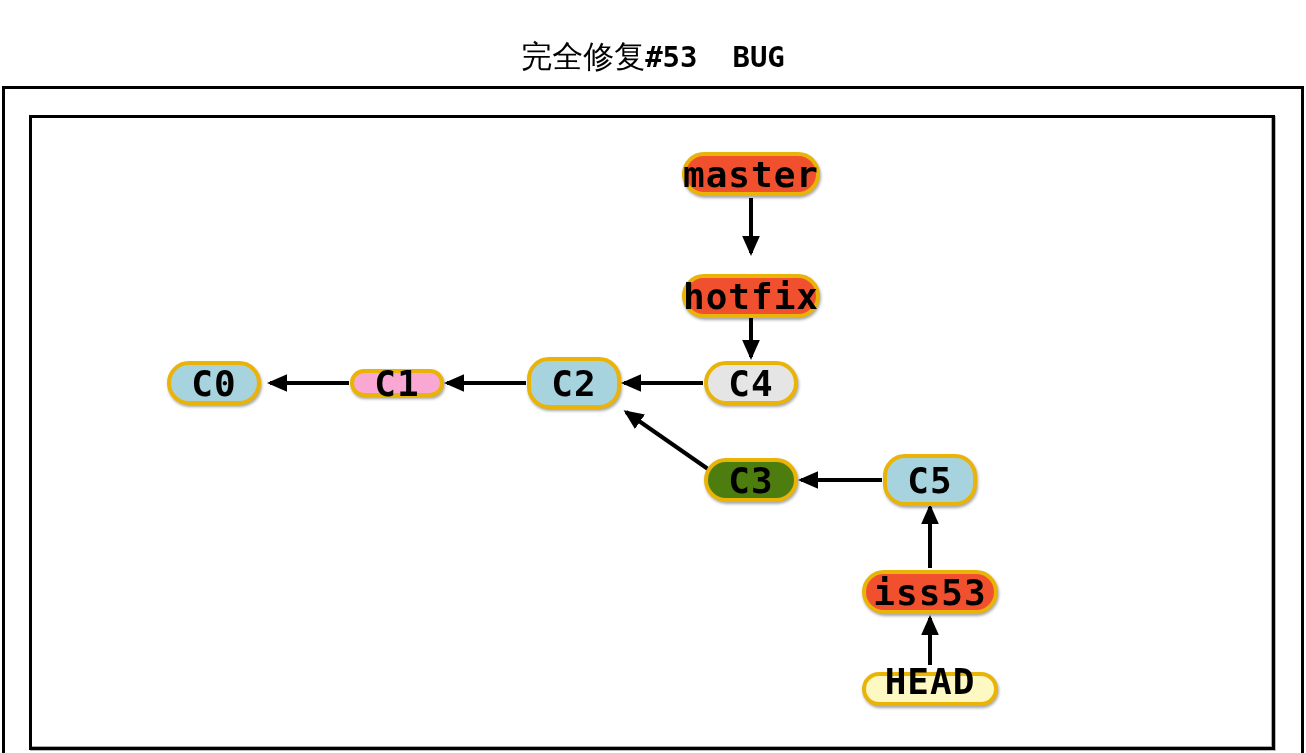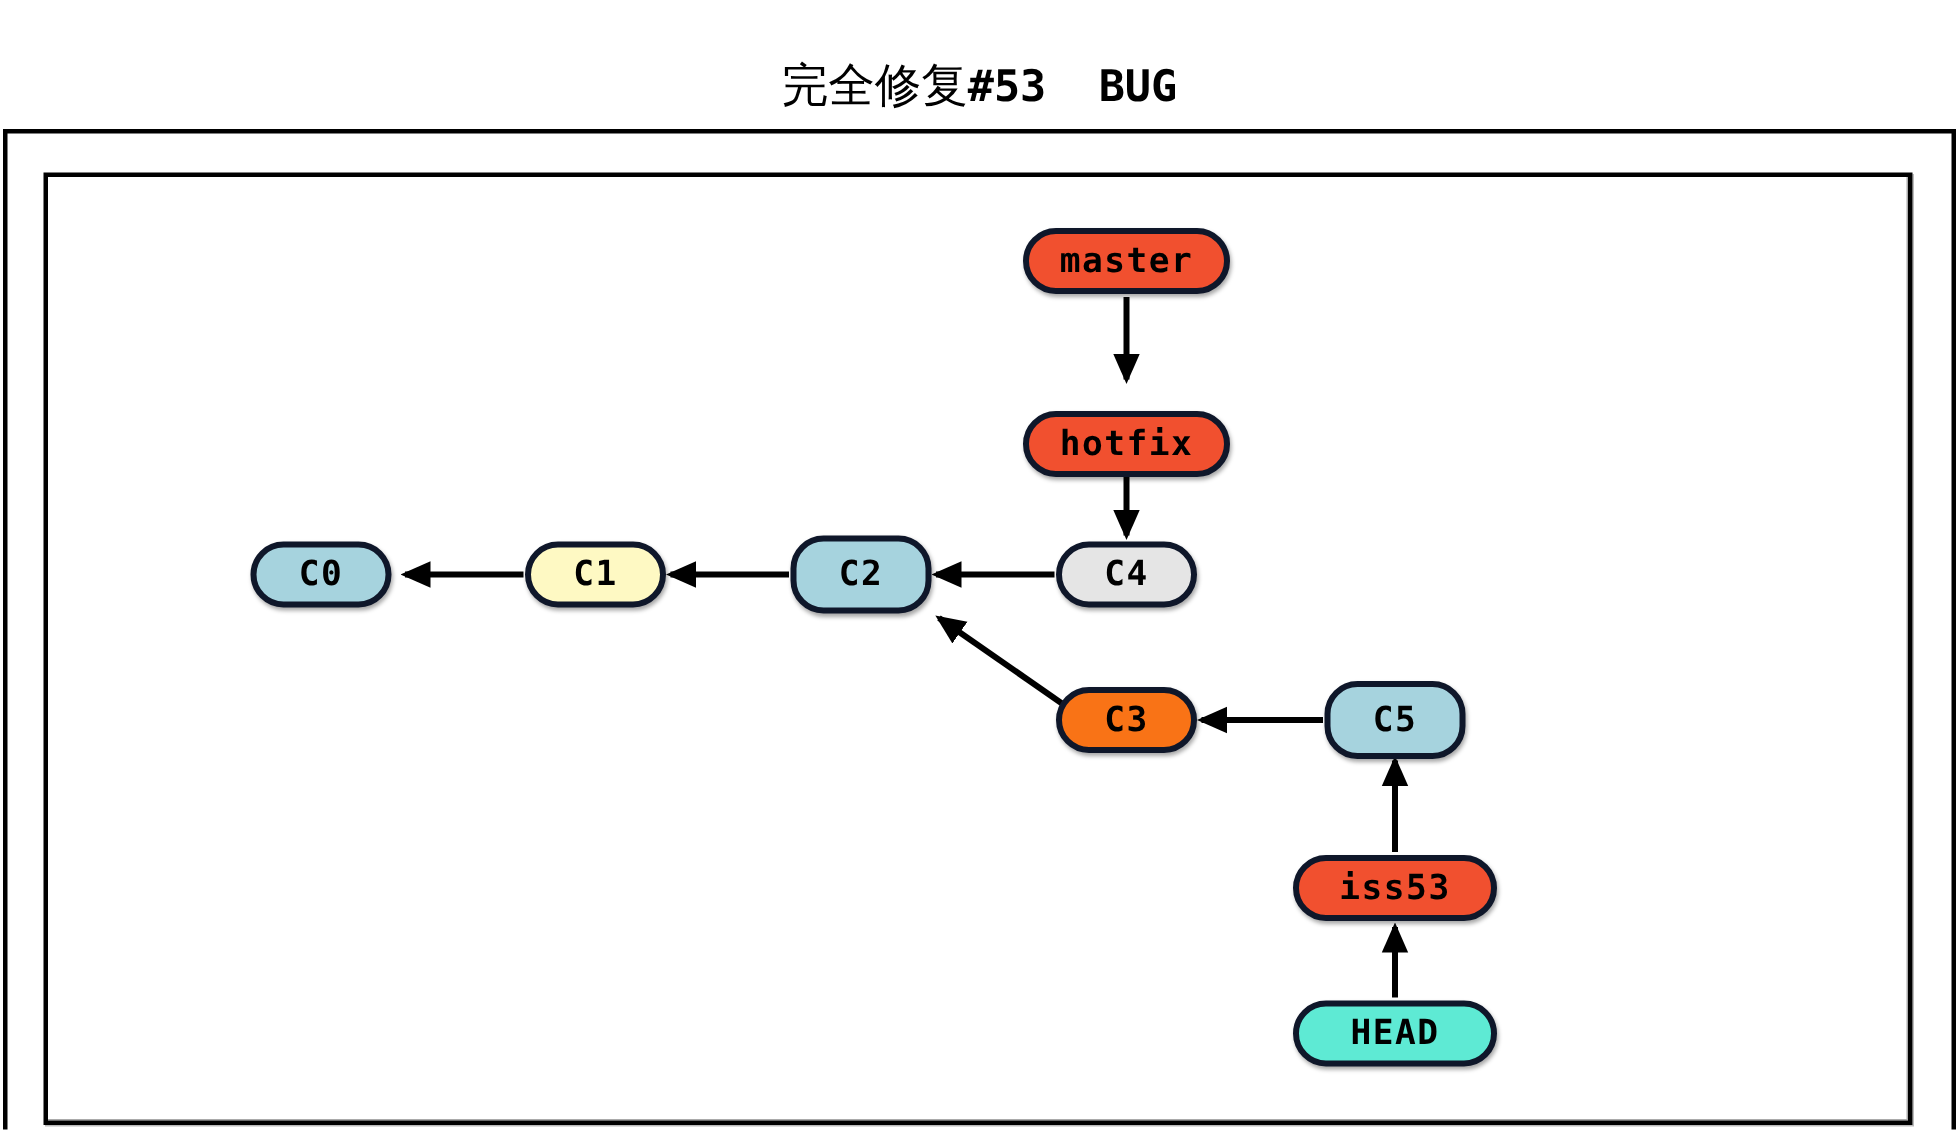--- a/index.html
+++ b/index.html
@@ -51,25 +51,25 @@
     width: 1306px; height: 753px;
     pointer-events: none;
   }
 
   .node {
     position: absolute;
     transform: translate(-50%, -50%);
     display: flex;
     align-items: center;
     justify-content: center;
-    border: 4px solid #0f172a;
+    border: 4px solid #eab308;
     border-radius: 22px;
     font-family: "DejaVu Sans Mono", monospace;
     font-weight: bold;
-    font-size: 23px;
+    font-size: 36px;
     color: #000;
     box-shadow: 1px 2px 3px rgba(0,0,0,0.35);
     letter-spacing: 1px;
   }
 </style>
 </head>
 <body>
 
 <div class="page">
 
@@ -100,36 +100,36 @@
   <div id="node-layer">
       <div class="node" style="left: 751px; top: 146px; width: 138px; height: 44px; background: rgb(241, 80, 47);">
         <span>master</span>
       </div>
       <div class="node" style="left: 751px; top: 268px; width: 138px; height: 44px; background: rgb(241, 80, 47);">
         <span>hotfix</span>
       </div>
       <div class="node" style="left: 214px; top: 355px; width: 94px; height: 44px; background: rgb(166, 211, 222);">
         <span>C0</span>
       </div>
-      <div class="node" style="left: 397px; top: 355px; width: 94px; height: 44px; background: #fef9c3; text-align: center;">
+      <div class="node" style="left: 397px; top: 355px; width: 94px; height: 28px; background: #f9a8d4; text-align: center;">
         <span>C1</span>
       </div>
       <div class="node" style="left: 574px; top: 355px; width: 94px; height: 52px; background: rgb(166, 211, 222);">
         <span>C2</span>
       </div>
       <div class="node" style="left: 751px; top: 355px; width: 94px; height: 44px; background: #e5e5e5;">
         <span>C4</span>
       </div>
-      <div class="node" style="left: 751px; top: 452px; width: 94px; height: 44px; background: #f97316;">
+      <div class="node" style="left: 751px; top: 452px; width: 94px; height: 44px; background: #4d7c0f;">
         <span>C3</span>
       </div>
       <div class="node" style="left: 930px; top: 452px; width: 94px; height: 52px; background: rgb(166, 211, 222);">
         <span>C5</span>
       </div>
       <div class="node" style="left: 930px; top: 564px; width: 136px; height: 44px; background: rgb(241, 80, 47);">
         <span>iss53</span>
       </div>
-      <div class="node" style="left: 930px; top: 661px; width: 136px; height: 44px; background: #5eead4;">
+      <div class="node" style="left: 930px; top: 661px; width: 136px; height: 34px; background: #fef9c3; align-items: flex-end;">
         <span>HEAD</span>
       </div>
     </div>
 
 </div>
 
 </body></html>

